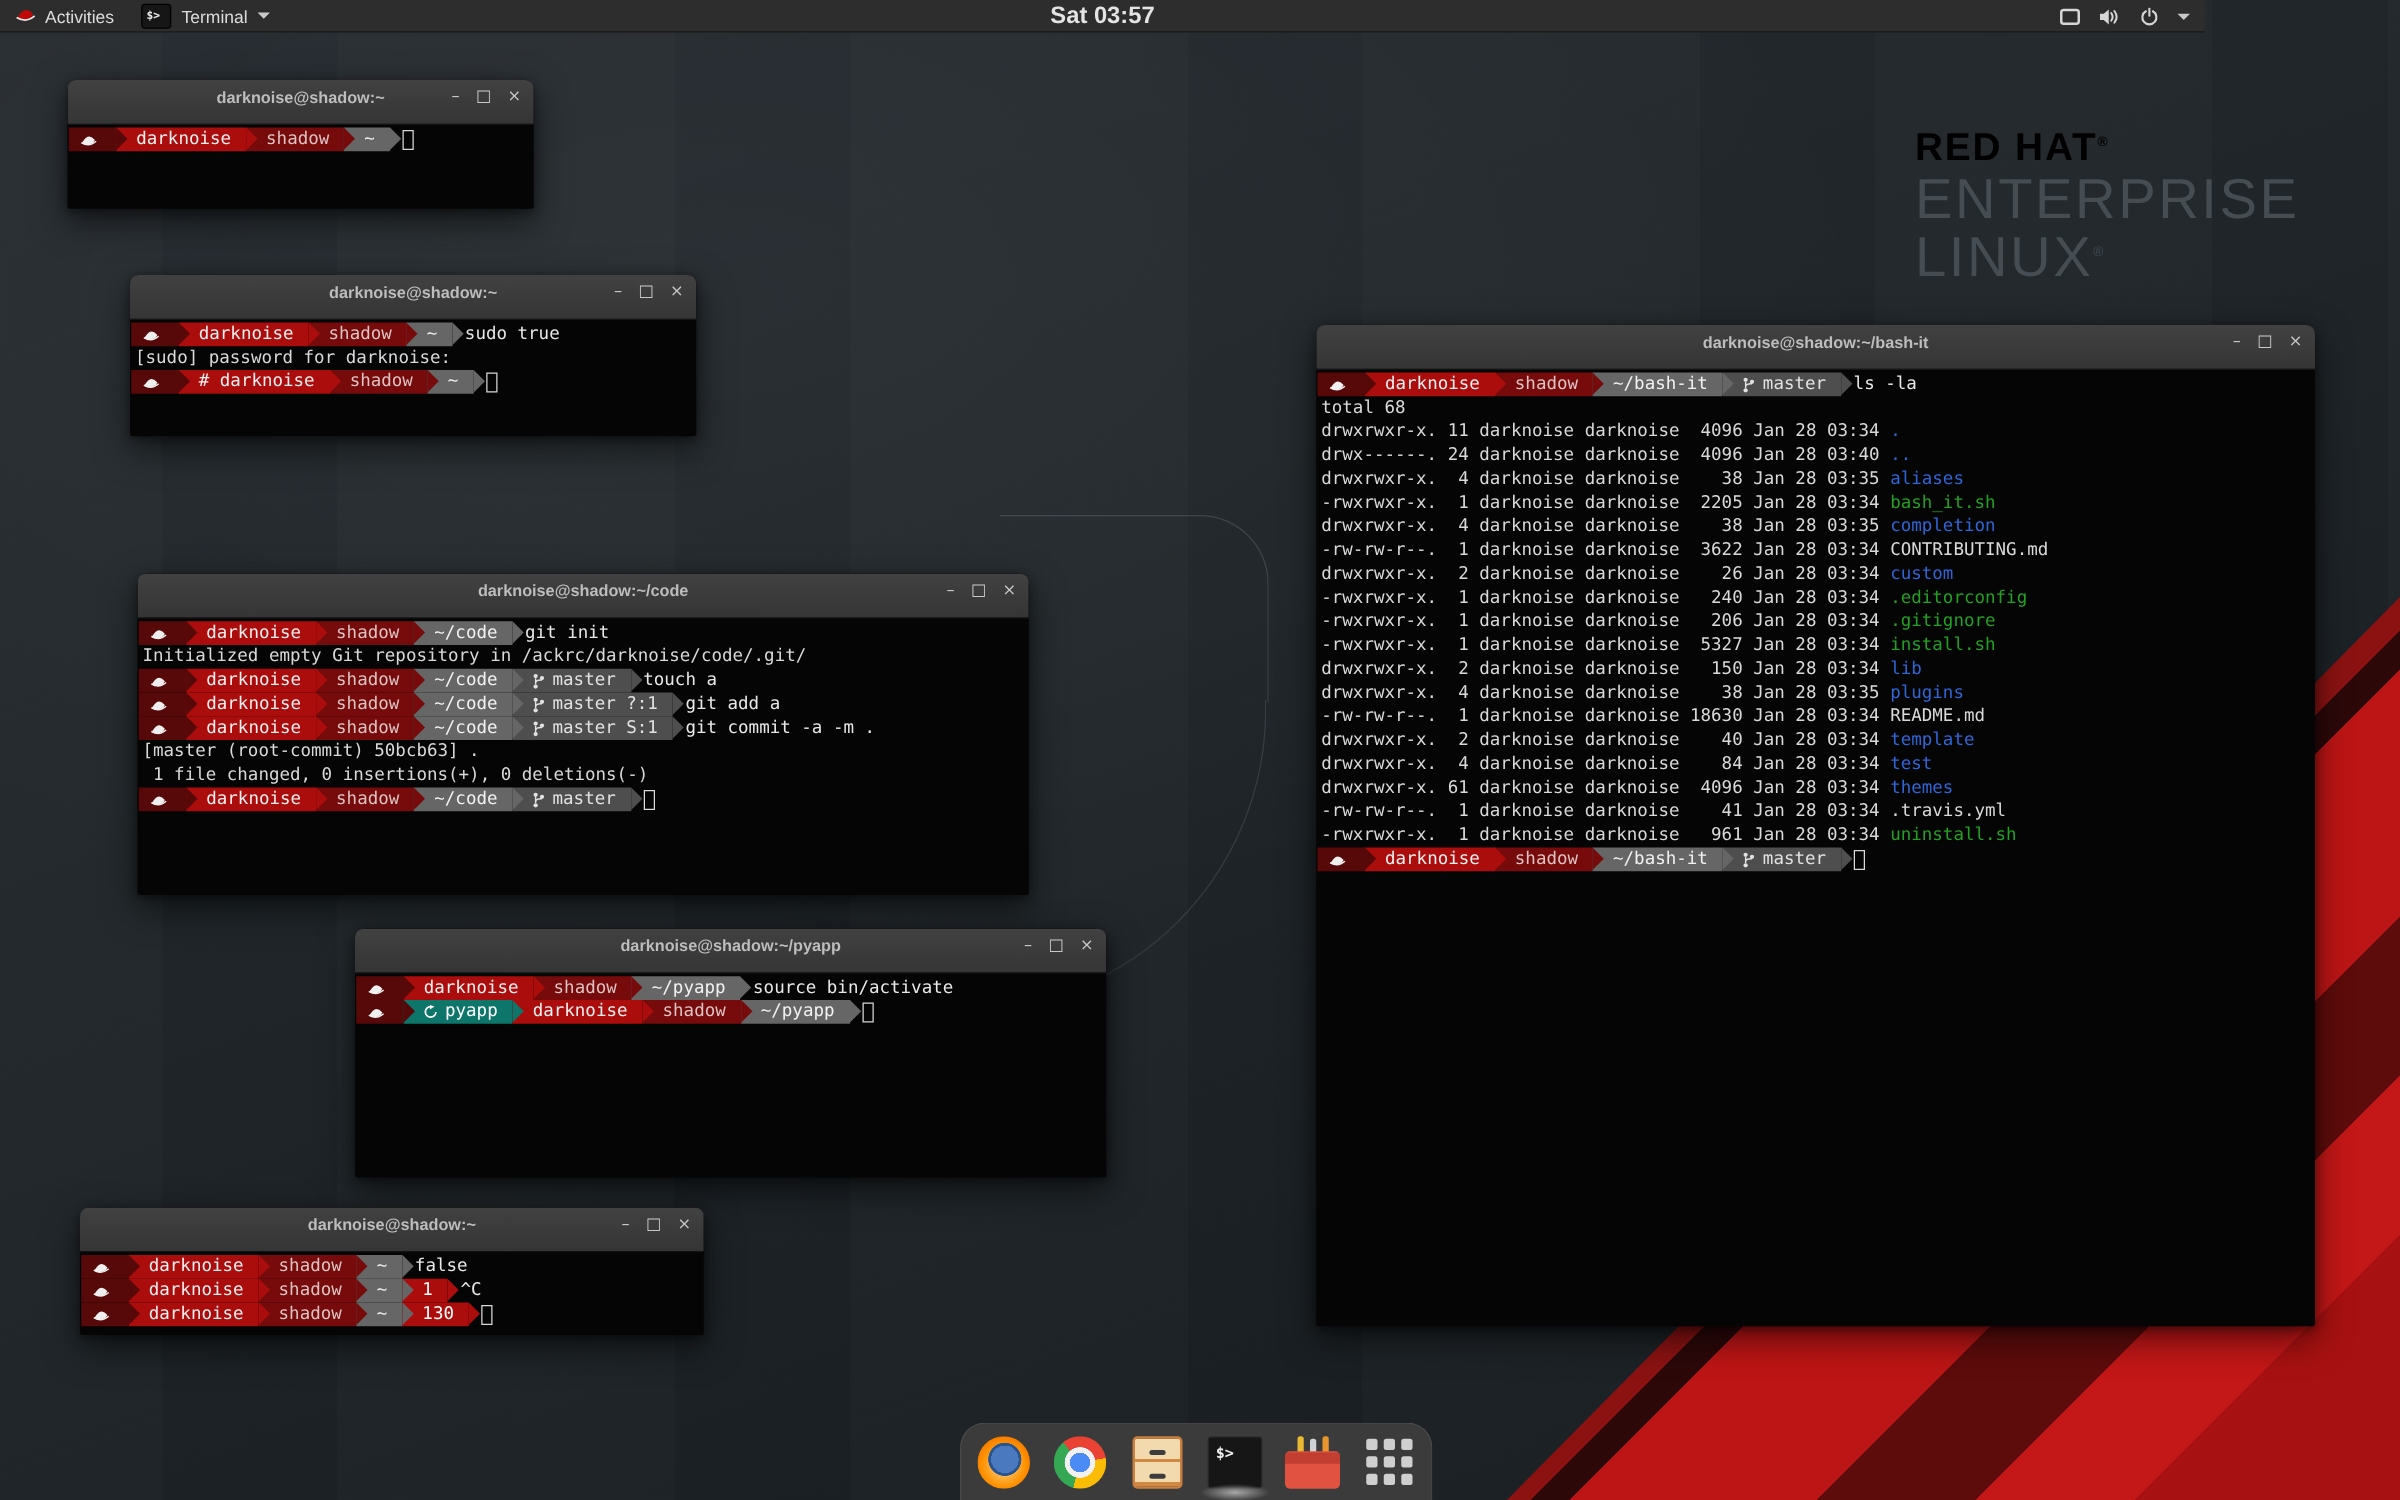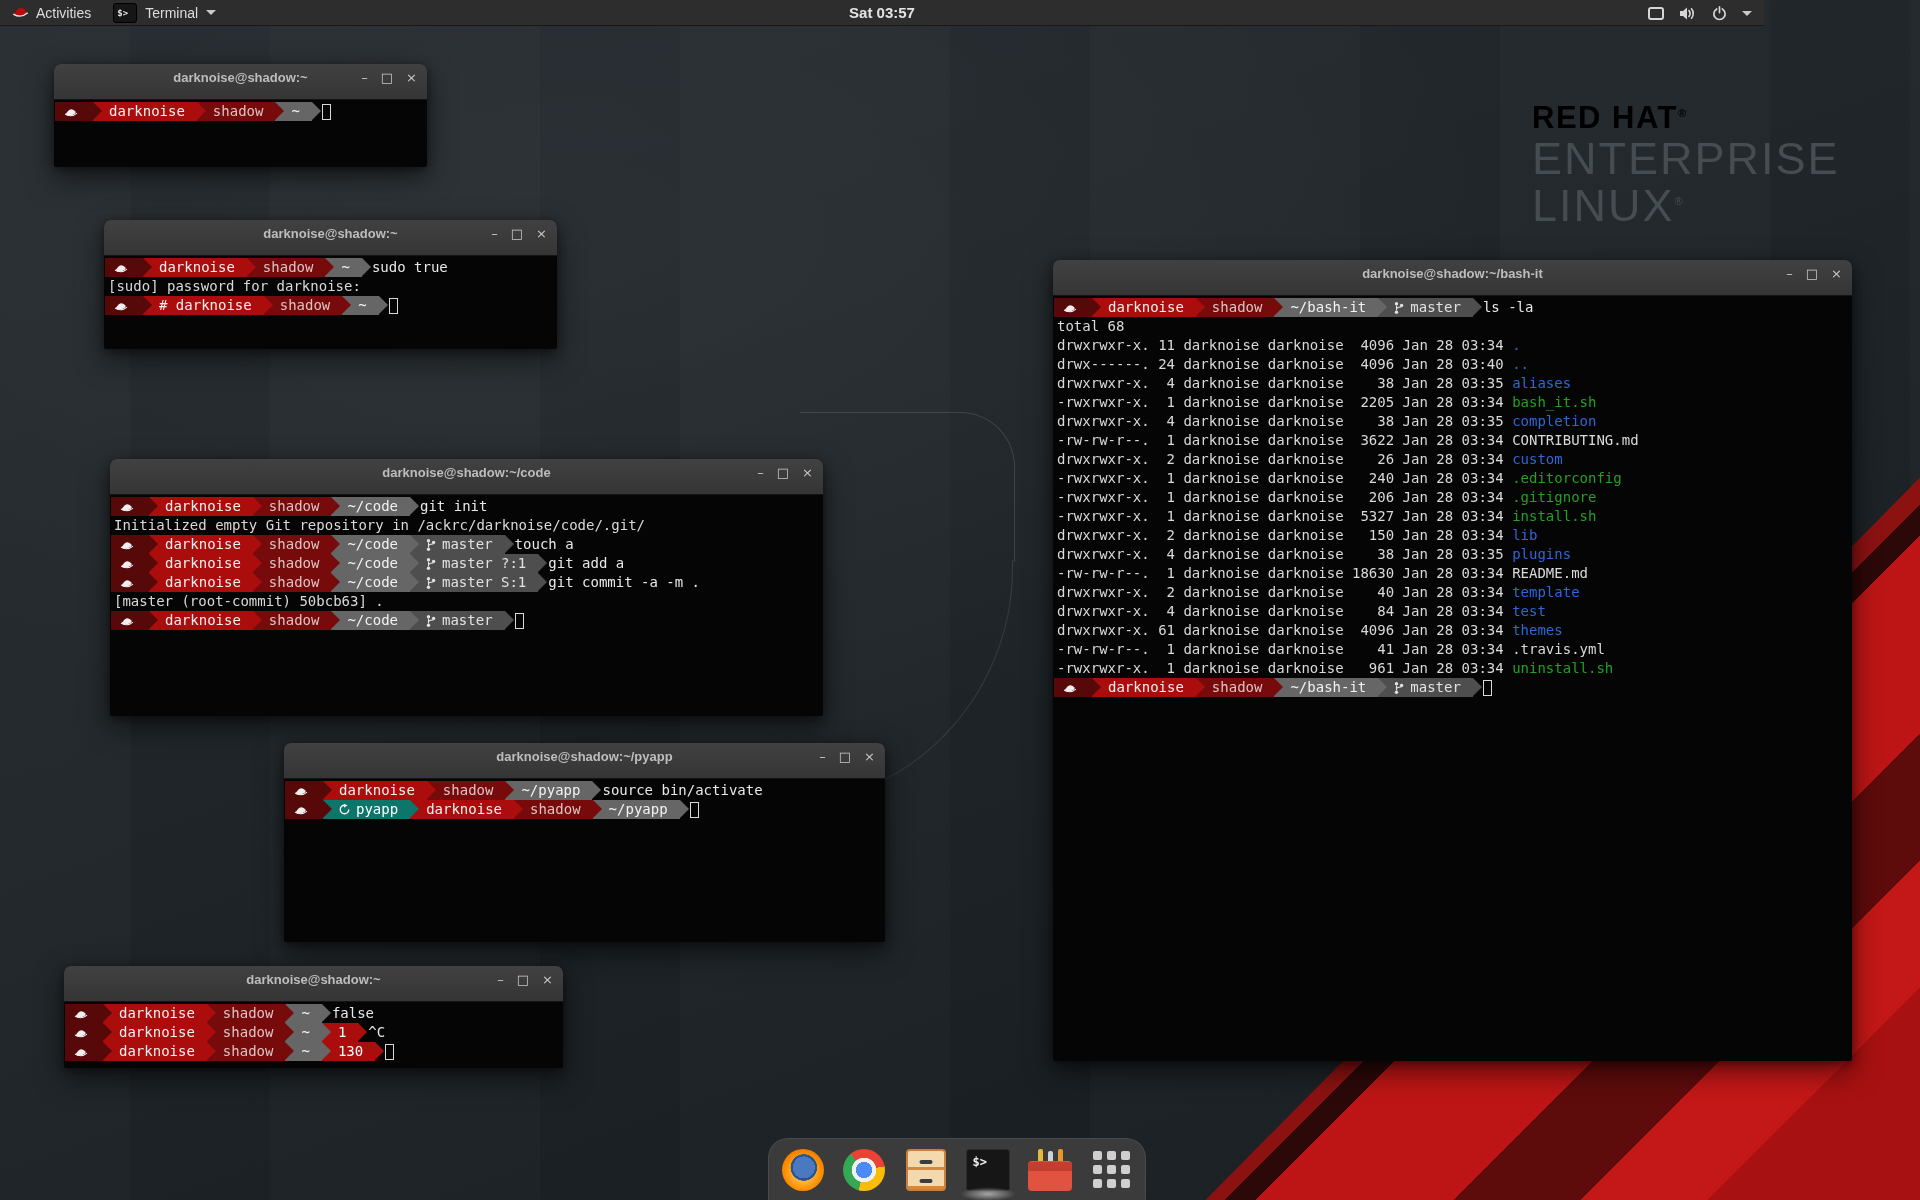--- a/index.html
+++ b/index.html
@@ -35,21 +35,21 @@
   .logo sup { font-size:11px; vertical-align:super; }
 
   
   .topbar { position:absolute; left:0; top:0; width:1764px; height:26px; background:#2d2d2d;
     border-bottom:1px solid #181818; z-index:10; color:#dcdcdc; font-size:14px; display:flex; align-items:center; }
   .activities { display:flex; align-items:center; gap:7px; padding:0 12px; height:100%; cursor:default; }
   .appmenu { display:flex; align-items:center; gap:8px; padding:0 10px; height:100%; }
   .mini-term { width:24px; height:20px; background:#161616; border:1px solid #000; border-radius:3px;
     color:#e8e8e8; font:bold 9px/18px "DejaVu Sans Mono", monospace; text-align:left; padding-left:3px; }
   .caret { width:0; height:0; border-left:5px solid transparent; border-right:5px solid transparent; border-top:5px solid #c9c9c9; }
-  .clock { position:absolute; left:50%; transform:translateX(-50%); font-weight:700; font-size:15px; color:#e4e4e4; }
+  .clock { position:absolute; left:50%; transform:translateX(-50%); font-weight:700; font-size:19px; color:#e4e4e4; }
   .tray { position:absolute; right:12px; top:0; height:26px; display:flex; align-items:center; gap:15px; }
   .icon-display { width:16px; height:13px; border:2px solid #d6d6d6; border-radius:3px; }
   .tray svg { display:block; }
 
   
   .window { position:absolute; z-index:2; border-radius:8px 8px 2px 2px;
     box-shadow:0 10px 28px rgba(0,0,0,.55), 0 2px 8px rgba(0,0,0,.4); background:#050505; }
   .titlebar { position:relative; height:36px; border-radius:7px 7px 0 0;
     background:linear-gradient(#414141,#353535); border-bottom:1px solid #141414;
     text-align:center; font:bold 13px/27px "Liberation Sans", sans-serif; color:#bdbdbd; }
@@ -222,20 +222,21 @@
         <div class="line"><span class="seg seg-hat first" style="--bg: #570808;"><svg width="14" height="10" viewBox="0 0 20 14">
               <path d="M3 9 q7 -11 14 -2 l-2 3 q-7 4 -13 1 z" fill="#efefef"></path>
               <path d="M1.5 10 q9 5.5 17 -1.5" stroke="#efefef" stroke-width="1.6" fill="none"></path>
             </svg></span><span class="seg seg-user" style="--bg: #ab0d0d;">darknoise</span><span class="seg seg-host" style="--bg: #770b0b;">shadow</span><span class="seg seg-path" style="--bg: #666666;">~/code</span><span class="seg seg-git" style="--bg: #4e4e4e;"><svg width="10" height="14" viewBox="0 0 10 14">
               <circle cx="2.5" cy="2.8" r="1.7" fill="#e2e2e2"></circle>
               <circle cx="2.5" cy="11.2" r="1.7" fill="#e2e2e2"></circle>
               <circle cx="7.6" cy="4.4" r="1.7" fill="#e2e2e2"></circle>
               <path d="M2.5 4.5 v5 M2.5 8.5 q0 -2.8 5.1 -2.5" stroke="#e2e2e2" stroke-width="1.1" fill="none"></path>
             </svg>master S:1</span><span class="cmd">git commit -a -m .</span></div>
         <div class="line"><span class="plain">[master (root-commit) 50bcb63] .</span></div>
+        <div class="line"><span class="plain"> 1 file changed, 0 insertions(+), 0 deletions(-)</span></div>
         <div class="line"><span class="seg seg-hat first" style="--bg: #570808;"><svg width="14" height="10" viewBox="0 0 20 14">
               <path d="M3 9 q7 -11 14 -2 l-2 3 q-7 4 -13 1 z" fill="#efefef"></path>
               <path d="M1.5 10 q9 5.5 17 -1.5" stroke="#efefef" stroke-width="1.6" fill="none"></path>
             </svg></span><span class="seg seg-user" style="--bg: #ab0d0d;">darknoise</span><span class="seg seg-host" style="--bg: #770b0b;">shadow</span><span class="seg seg-path" style="--bg: #666666;">~/code</span><span class="seg seg-git" style="--bg: #4e4e4e;"><svg width="10" height="14" viewBox="0 0 10 14">
               <circle cx="2.5" cy="2.8" r="1.7" fill="#e2e2e2"></circle>
               <circle cx="2.5" cy="11.2" r="1.7" fill="#e2e2e2"></circle>
               <circle cx="7.6" cy="4.4" r="1.7" fill="#e2e2e2"></circle>
               <path d="M2.5 4.5 v5 M2.5 8.5 q0 -2.8 5.1 -2.5" stroke="#e2e2e2" stroke-width="1.1" fill="none"></path>
             </svg>master</span><span class="cursor"></span></div>
       </div>

